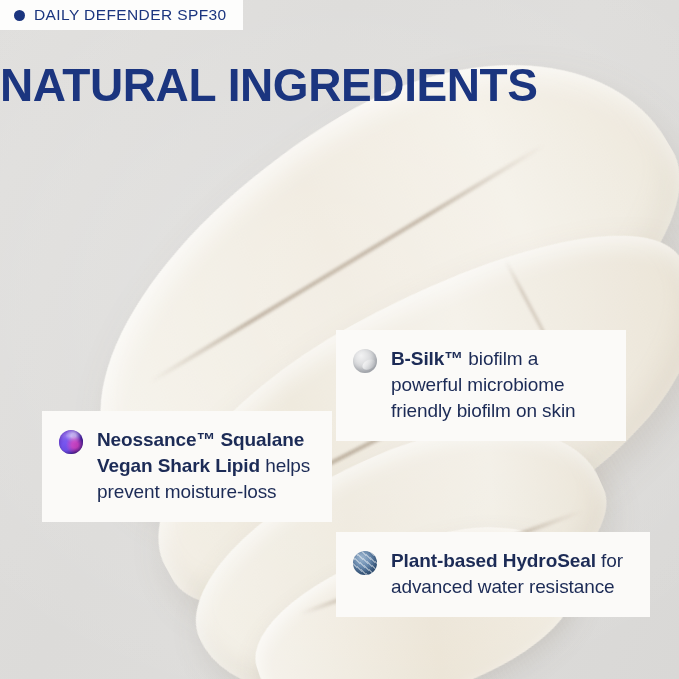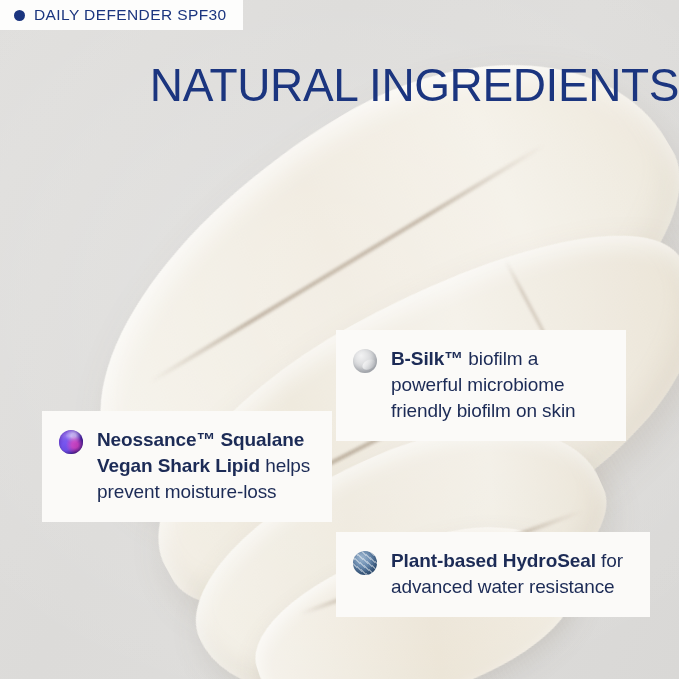--- a/index.html
+++ b/index.html
@@ -141,26 +141,26 @@
     line-height: 1;
     white-space: nowrap;
   }
 
   
   .headline {
     position: absolute;
     left: 0;
     right: 0;
     top: 62px;
-    text-align: right;
+    text-align: left;
     color: #1b357f;
     font-size: 46px;
     line-height: 1.04;
     letter-spacing: -0.4px;
-    font-weight: 400;
+    font-weight: 700;
     pointer-events: none;
   }
   .headline div { white-space: nowrap; }
 
   
   .card {
     position: absolute;
     background: #fbfaf8;
     display: flex;
     gap: 14px;

